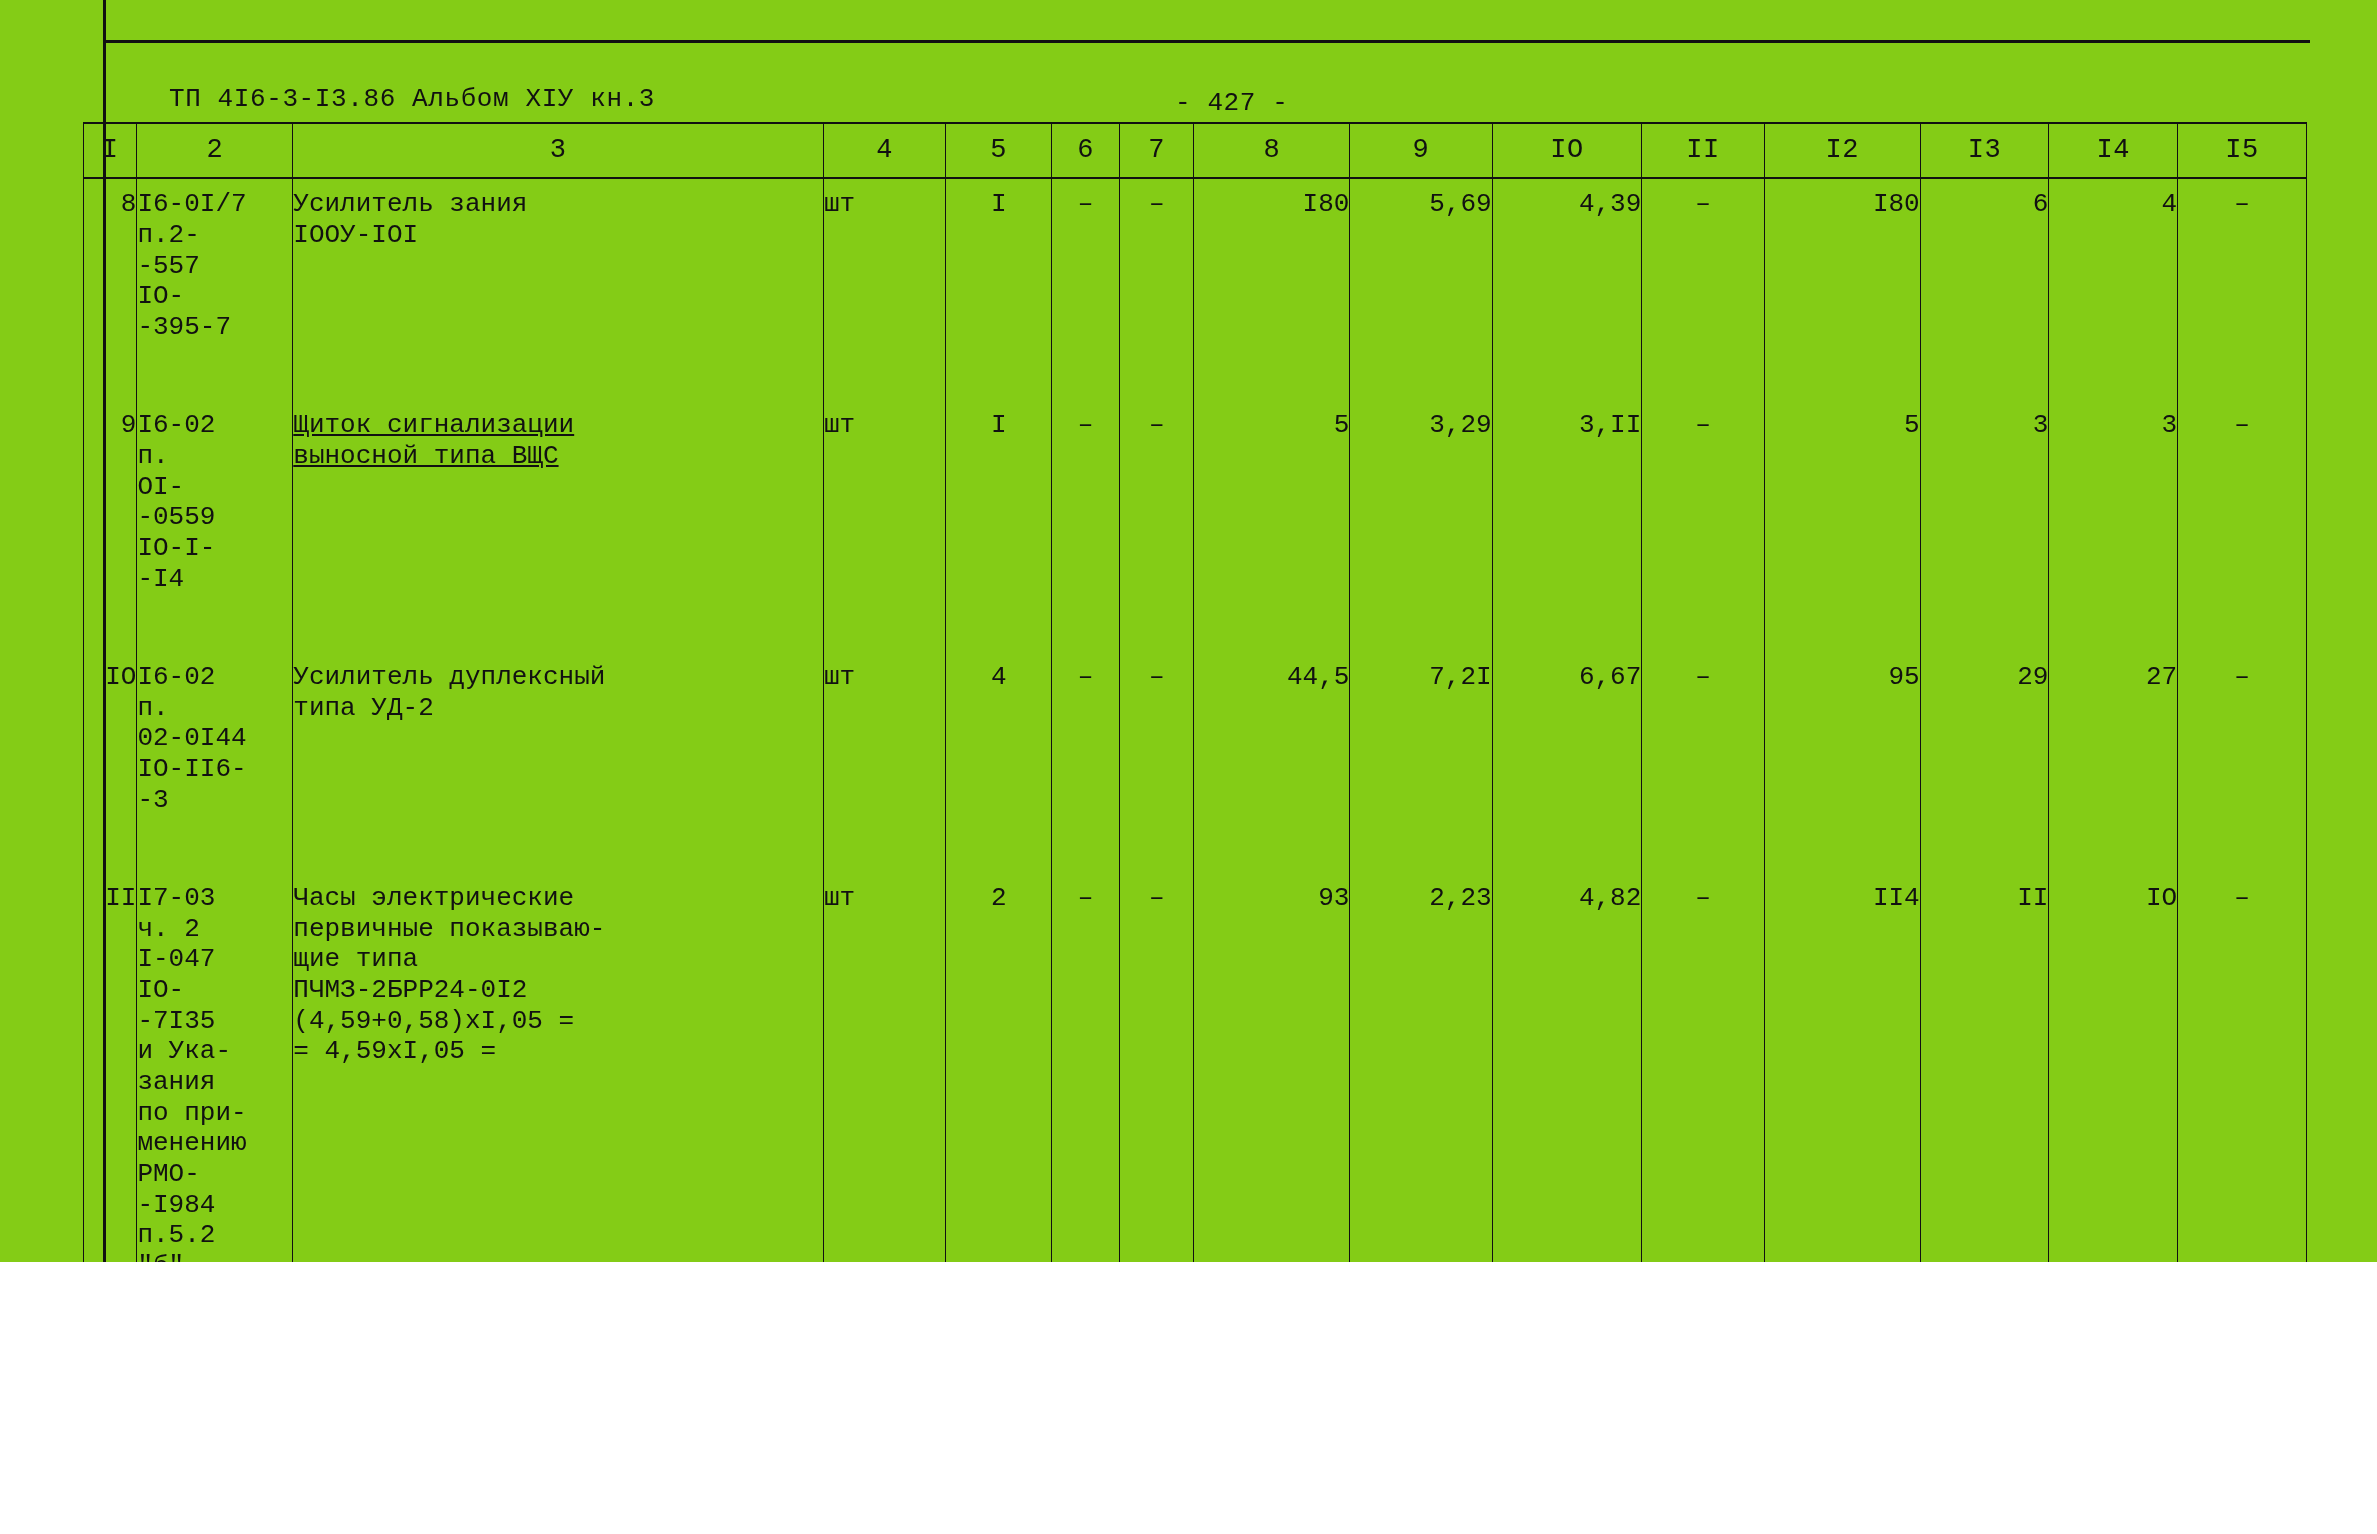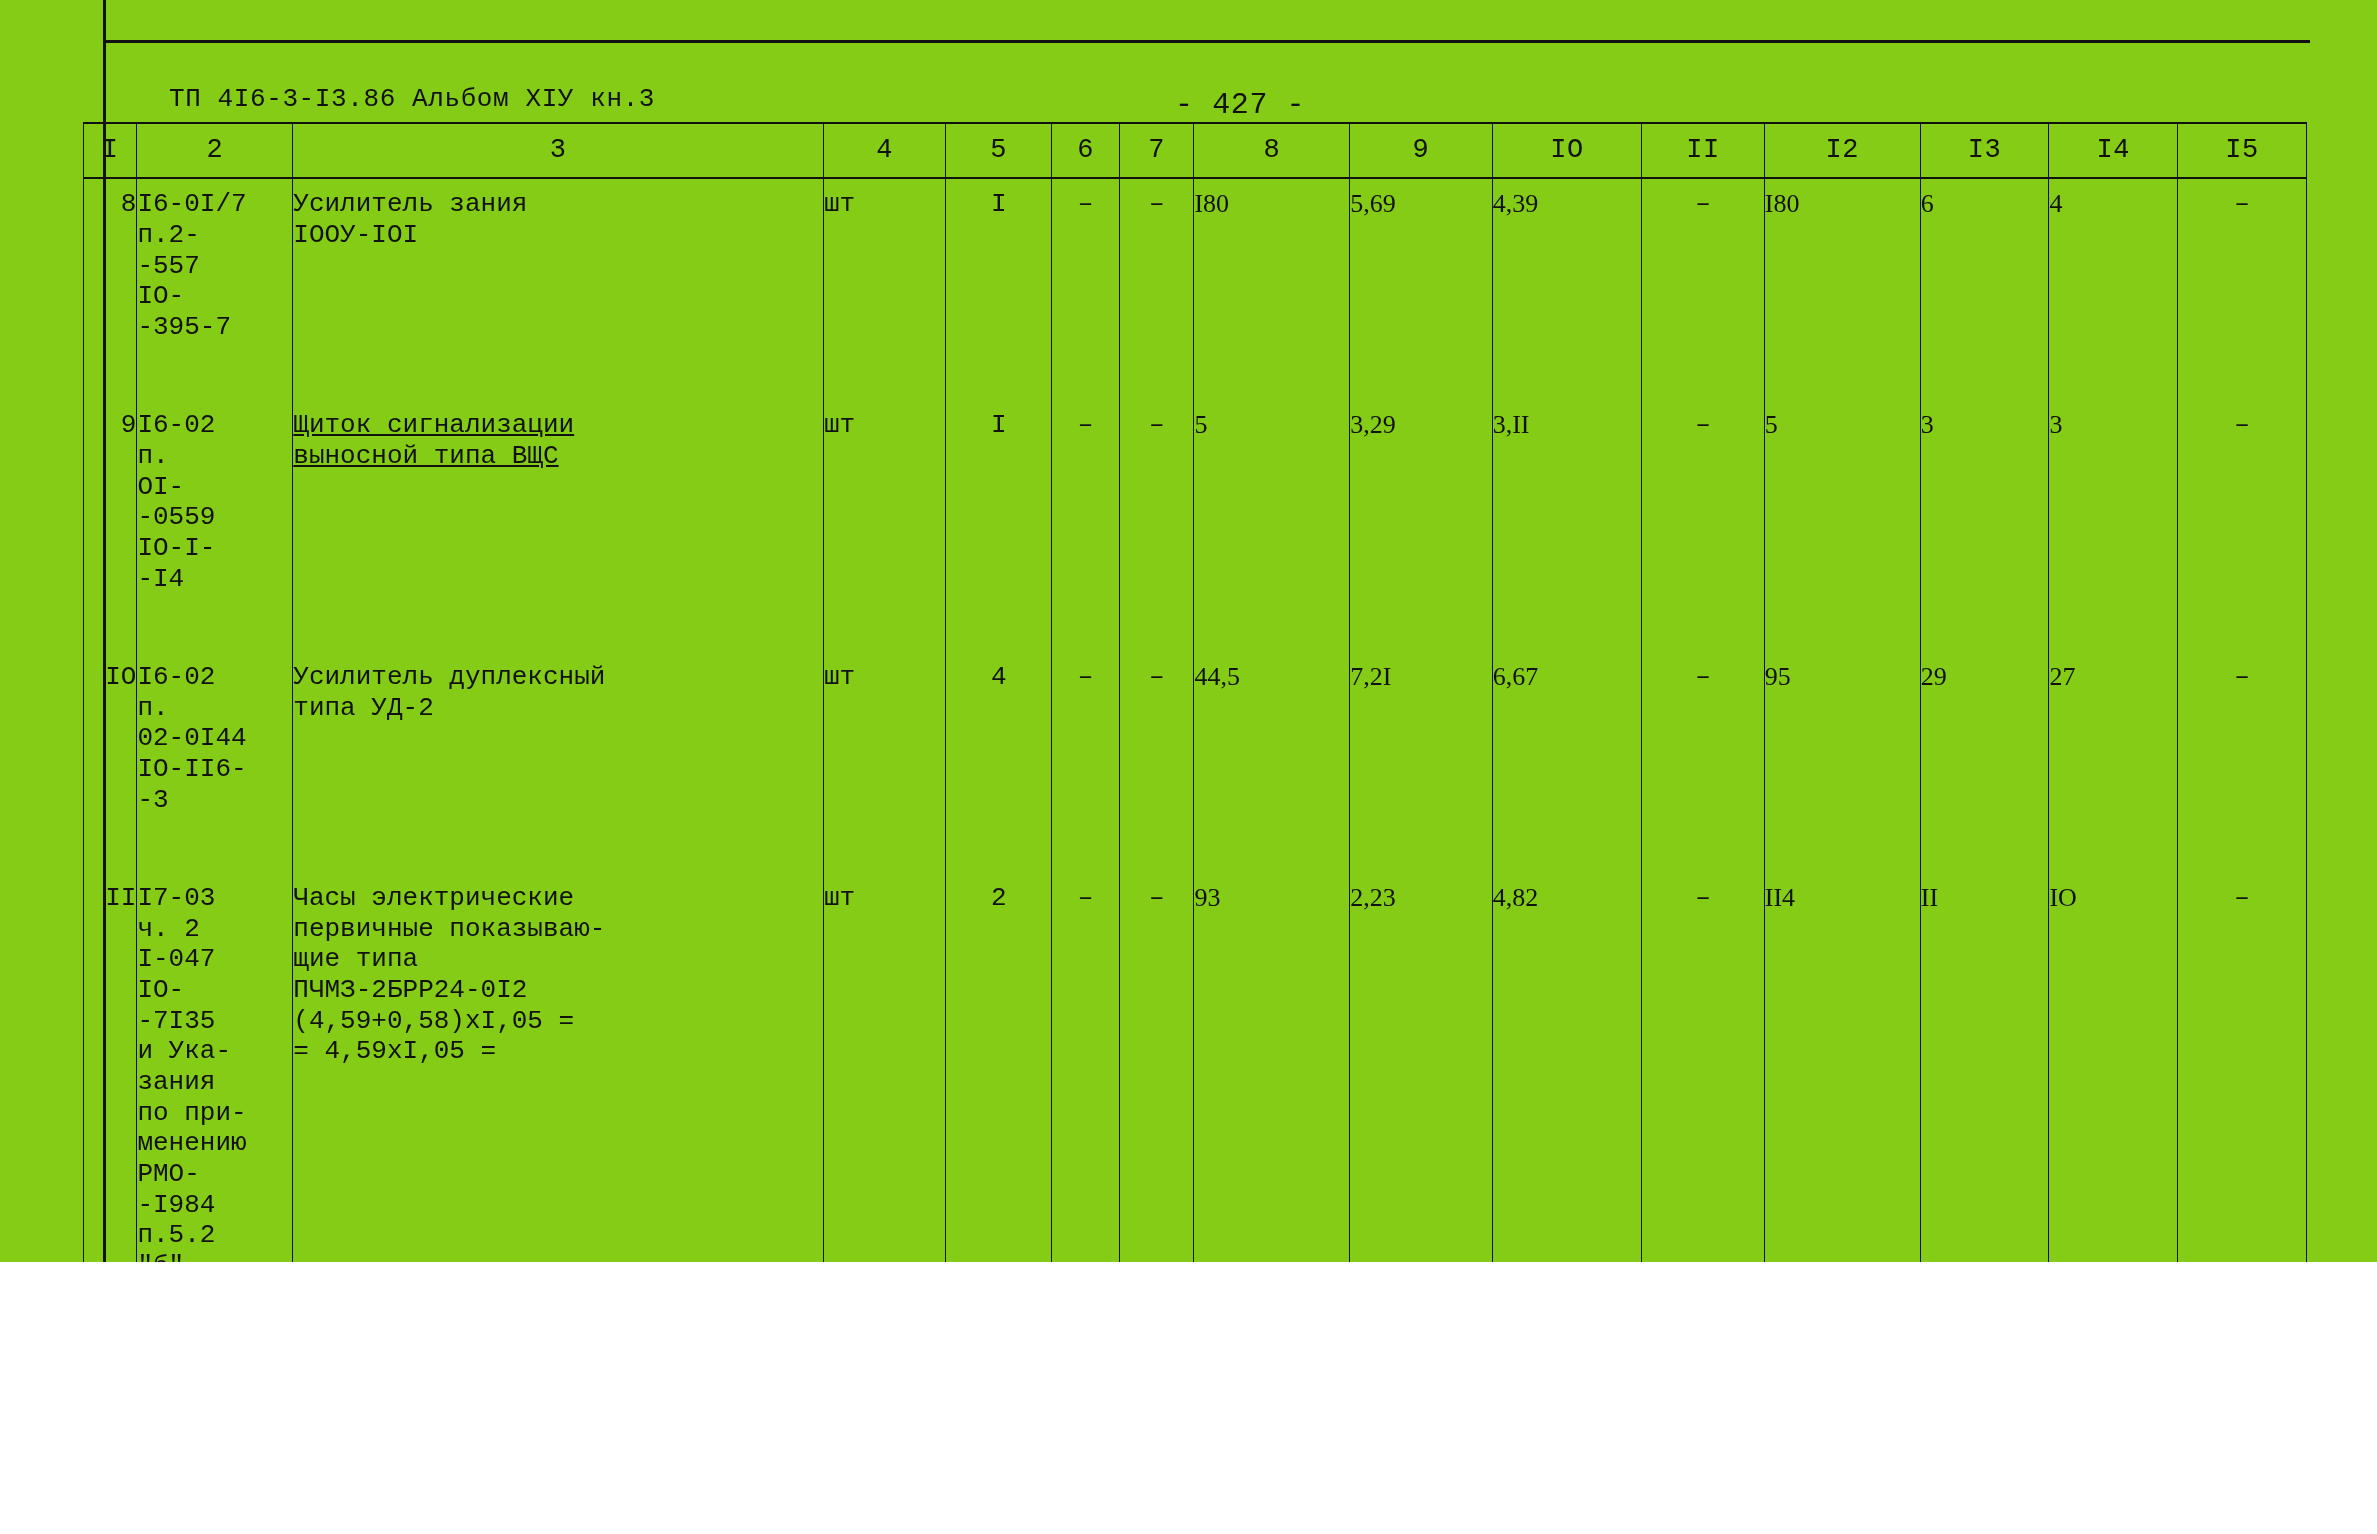--- a/index.html
+++ b/index.html
@@ -42,21 +42,21 @@
     left: 169px;
     top: 84px;
     font-size: 26px;
     letter-spacing: 0.6px;
     white-space: nowrap;
   }
   .page-number {
     position: absolute;
     left: 1175px;
     top: 88px;
-    font-size: 30px;
+    font-size: 26px;
     letter-spacing: 0.6px;
     white-space: nowrap;
   }
 
   
   .tbl {
     position: absolute;
     left: 83px;
     top: 122px;
     width: 2224px;
@@ -86,21 +86,21 @@
     padding-top: 10.4px;
     padding-bottom: 10.4px;
   }
   .tbl tbody tr.row td {
     height: 0.6px;
   }
   .c-num { text-align: right; padding-right: 9px; }
   .c-code { text-align: left; padding-left: 10.4px; line-height: 1.18; }
   .c-name { text-align: left; padding-left: 14.3px; line-height: 1.18; }
   .c-unit { text-align: left; }
-  .c-r { text-align: left; padding-right: 17px; font-family: Liberation Serif, serif; }
+  .c-r { text-align: right; padding-right: 17px; }
   .c-c { text-align: center; }
 
   
   .handnote {
     position: absolute;
     left: 1870px;
     top: 1438px;
     font-family: "DejaVu Serif", serif;
     font-style: italic;
     font-size: 40px;

